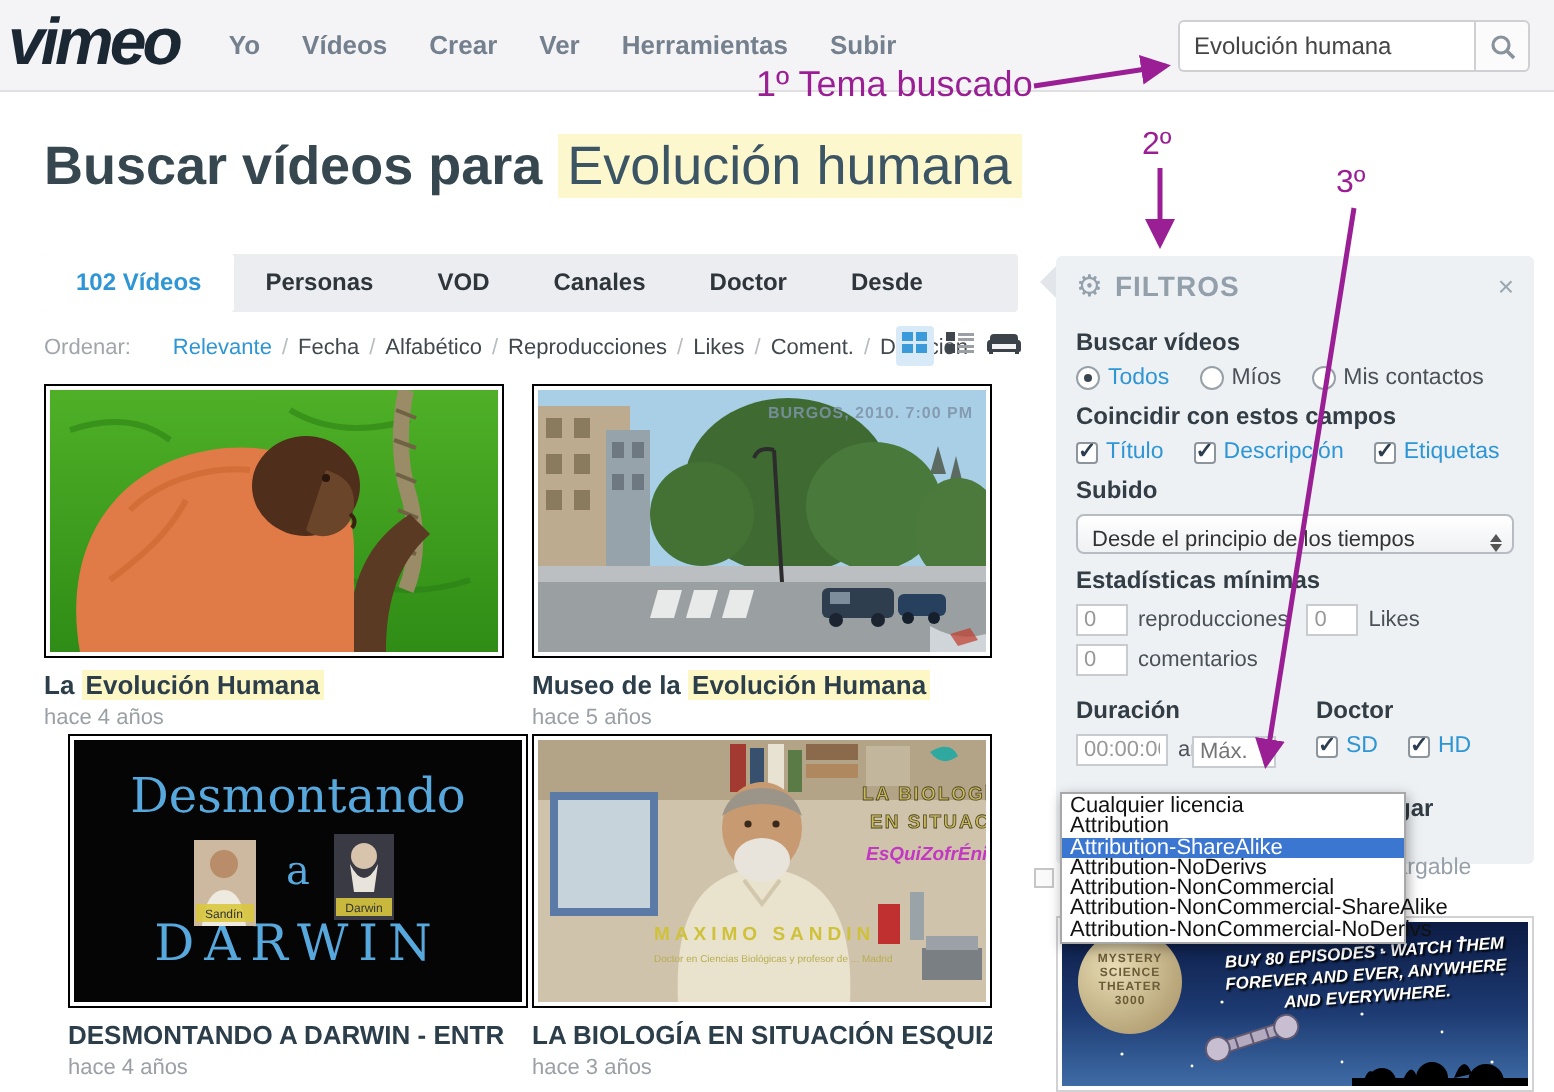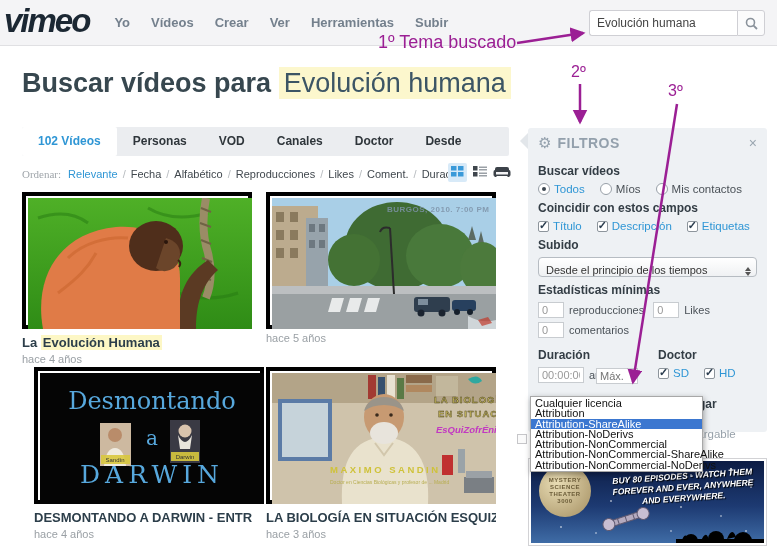--- a/index.html
+++ b/index.html
@@ -26,30 +26,30 @@
 
   
   .tabs { position:absolute; left:22px; top:127px; width:487px; height:29px;
     background:#ebedf0; border-radius:2px; display:flex; }
   .tab { line-height:29px; padding:0 16px; font-size:12px; font-weight:bold; color:#2f363b; cursor:pointer; }
   .tab.active { background:#fff; color:#2f96d5; border-radius:2px; }
 
   
   .sortrow { position:absolute; left:22px; top:165px; width:489px; height:18px;
     font-size:11px; display:flex; align-items:center; }
-  .sortrow .lbl { color:#a0a6ab; margin-right:7px;font-family:Liberation Serif, serif; }
+  .sortrow .lbl { color:#a0a6ab; margin-right:21px; }
   .sortrow a { color:#41484e; text-decoration:none; }
   .sortrow a.on { color:#2f96d5; }
   .sortrow .sep { color:#b8bcc0; margin:0 5px; }
   .viewicons { position:absolute; right:0; top:-2px; display:flex; gap:6px; align-items:center; }
   .gridicon { background:#d8eaf8; border-radius:2px; padding:3px; }
 
   
   .card { position:absolute; width:230px; }
-  .thumb { width:230px; height:137px; background:#fff; border:4px solid #000000; padding:2px; }
+  .thumb { width:230px; height:137px; background:#fff; border:1px solid #000000; padding:2px; }
   .thumb svg { display:block; width:224px; height:131px; }
   .vtitle { margin-top:6px; font-size:13px; font-weight:bold; color:#2c3e4a; white-space:nowrap; overflow:hidden; }
   .vtitle .hl { background:#fdf7c5; padding:1px 2px; }
   .vdate { margin-top:3px; font-size:11px; color:#9aa0a5; }
 
   
   .panel { position:absolute; left:528px; top:128px; width:239px; height:304px;
     background:#eef1f4; border-radius:3px; z-index:10; }
   .panel .pointer { position:absolute; left:-8px; top:5px; width:0; height:0;
     border-top:8px solid transparent; border-bottom:8px solid transparent; border-right:8px solid #e2e6ea; }
@@ -248,20 +248,21 @@
         <circle cx="149" cy="115" r="3.5" fill="#1b2430"></circle>
           <circle cx="170" cy="115" r="3.5" fill="#1b2430"></circle>
         <rect x="180" y="102" width="24" height="11" rx="3" fill="#27405e"></rect>
         <circle cx="185" cy="114" r="3" fill="#16202c"></circle>
           <circle cx="198" cy="114" r="3" fill="#16202c"></circle>
         <path d="M196 118 q14 8 28 4 l0 9 -28 0 z" fill="#d8dee2" opacity=".85"></path>
         <path d="M206 122 l10 -3 4 6 -10 3 z" fill="#c0392b" opacity=".7"></path>
         <text x="115" y="14" font-size="8" font-weight="bold" letter-spacing=".5" fill="#7e93a8" opacity=".85">BURGOS, 2010. 7:00 PM</text>
       </svg>
     </div>
+    <div class="vtitle"><span>Museo de la </span><span class="hl">Evolución Humana</span></div>
     <div class="vdate">hace 5 años</div>
   </div>
 
   <div class="card" style="left:22px; top:367px;padding-left:12px;">
     <div class="thumb">
       <svg viewBox="0 0 224 131">
         <rect width="224" height="131" fill="#050505"></rect>
         <text x="112" y="36" text-anchor="middle" font-size="24" fill="#57a8dd" font-family="DejaVu Serif, serif">Desmontando</text>
         <text x="112" y="72" text-anchor="middle" font-size="20" fill="#57a8dd" font-family="DejaVu Serif, serif">a</text>
         <text x="112" y="110" text-anchor="middle" font-size="25" letter-spacing="5" fill="#57a8dd" font-family="DejaVu Serif, serif">DARWIN</text>

